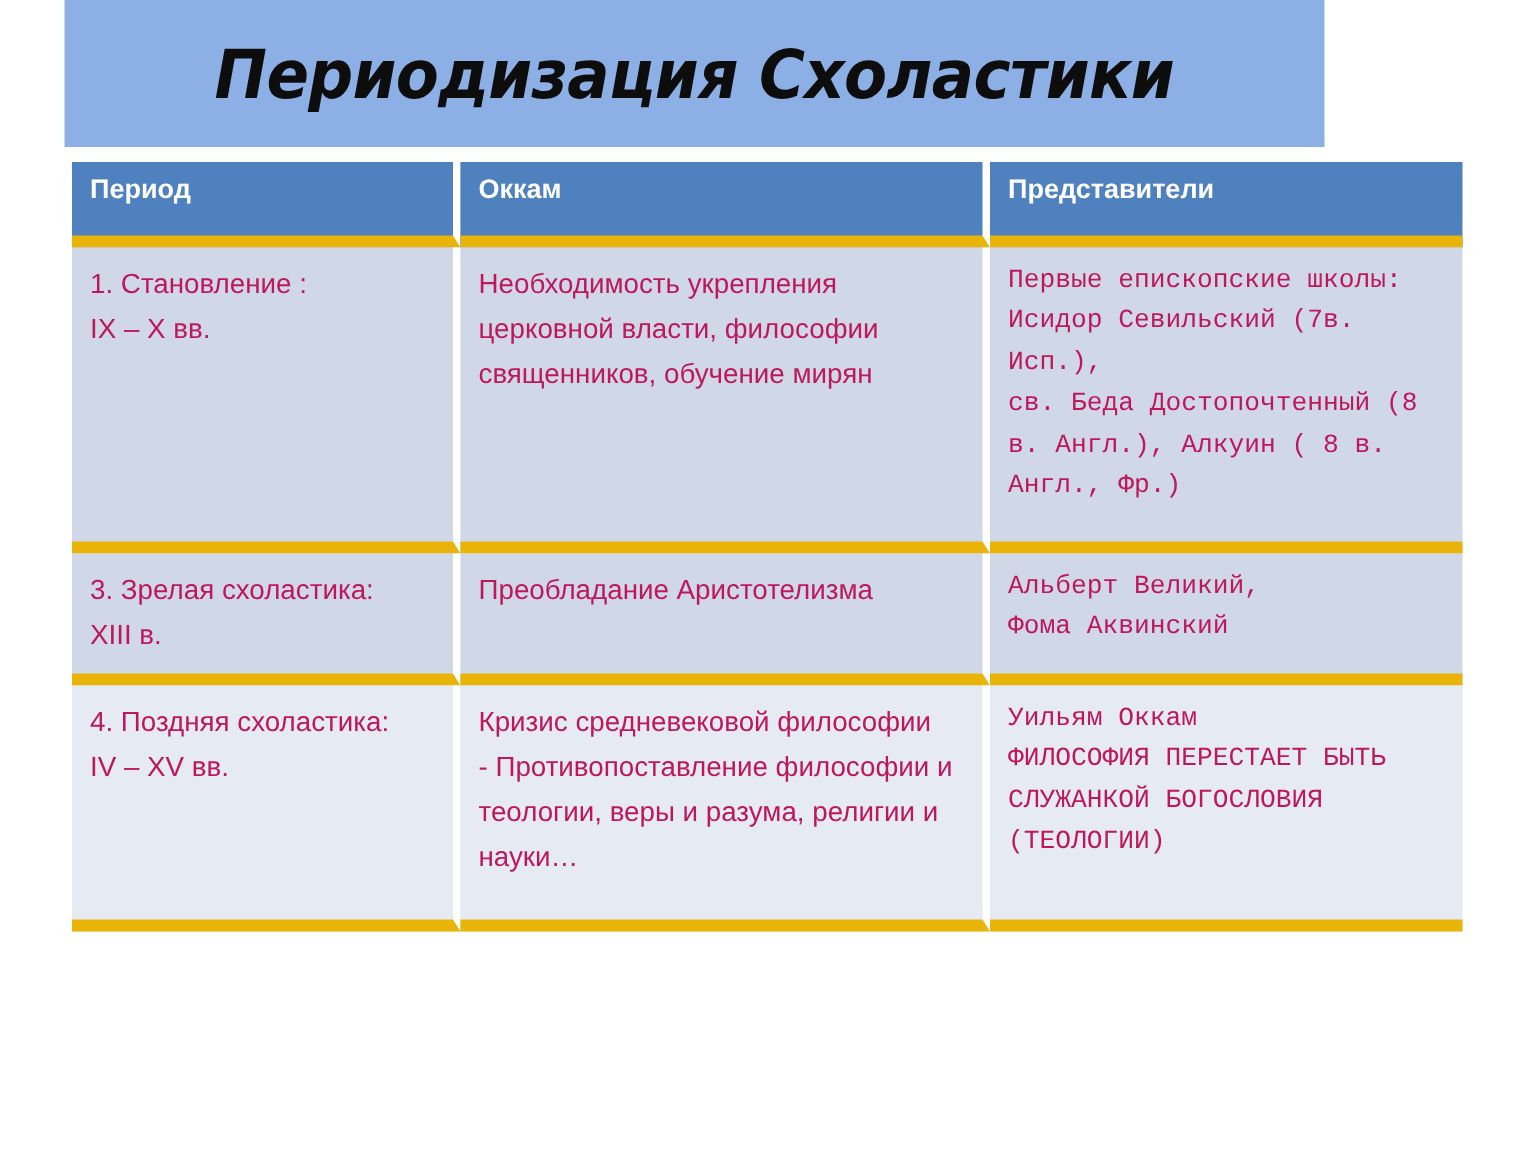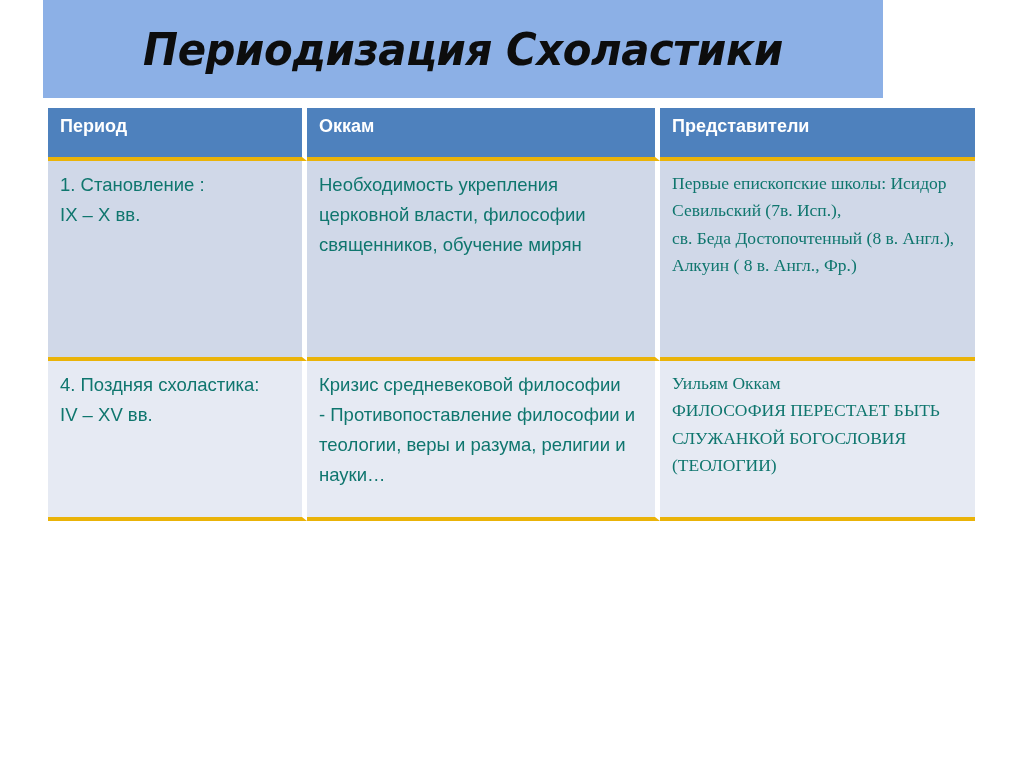--- a/index.html
+++ b/index.html
@@ -54,21 +54,21 @@
   }
   #content-table col.c1 { width: 259px; }
   #content-table col.c2 { width: 353px; }
   #content-table col.c3 { width: 315px; }
 
   #content-table th,
   #content-table td {
     vertical-align: top;
     padding: 9px 11px 9px 12px;
     border-right: 5px solid #ffffff;
-    border-bottom: 4px solid #eab308;
+    border-bottom: 8px solid #eab308;
     text-align: left;
   }
   #content-table th:last-child,
   #content-table td:last-child {
     border-right: none;
   }
 
   
   #content-table thead th {
     background: #4e81bd;
@@ -79,29 +79,29 @@
     height: 35px;
     padding-top: 8px;
     padding-bottom: 6px;
     font-family: "Liberation Sans", "DejaVu Sans", sans-serif;
   }
 
   
   #content-table tbody td {
     font-size: 18.5px;
     line-height: 1.62;
-    color: #0f766e;
+    color: #be185d;
     white-space: pre-line;
   }
   #content-table tbody tr.band-dark td { background: #d0d8e8; }
   #content-table tbody tr.band-light td { background: #e6eaf3; }
 
   
   #content-table tbody td.col-rep {
-    font-family: Liberation Serif, serif;
+    font-family: Liberation Mono, monospace;
     font-size: 17.5px;
     line-height: 1.57;
   }
 
   
   tr.row-1 td { height: 178px; }
   tr.row-2 td { height: 144px; }
   tr.row-3 td { height: 62px; }
   tr.row-4 td { height: 138px; border-bottom: none; }
 </style>
@@ -129,20 +129,27 @@
 
     <tr class="band-dark row-1">
       <td class="col-period">1. Становление :
 IX – X вв.</td>
       <td class="col-tasks">Необходимость укрепления церковной власти, философии священников, обучение мирян</td>
       <td class="col-rep">Первые епископские школы: Исидор Севильский (7в. Исп.),
  св. Беда Достопочтенный (8 в. Англ.), Алкуин ( 8 в. Англ., Фр.)</td>
     </tr>
 
 
+    <tr class="band-dark row-3">
+      <td class="col-period">3. Зрелая схоластика:
+XIII в.</td>
+      <td class="col-tasks">Преобладание Аристотелизма</td>
+      <td class="col-rep">Альберт Великий,
+Фома Аквинский</td>
+    </tr>
 
     <tr class="band-light row-4">
       <td class="col-period">4. Поздняя схоластика:
 IV – XV вв.</td>
       <td class="col-tasks">Кризис средневековой философии
 - Противопоставление философии и теологии, веры и разума, религии и науки…</td>
       <td class="col-rep">Уильям Оккам
 ФИЛОСОФИЯ ПЕРЕСТАЕТ БЫТЬ СЛУЖАНКОЙ БОГОСЛОВИЯ (ТЕОЛОГИИ)</td>
     </tr>
 

